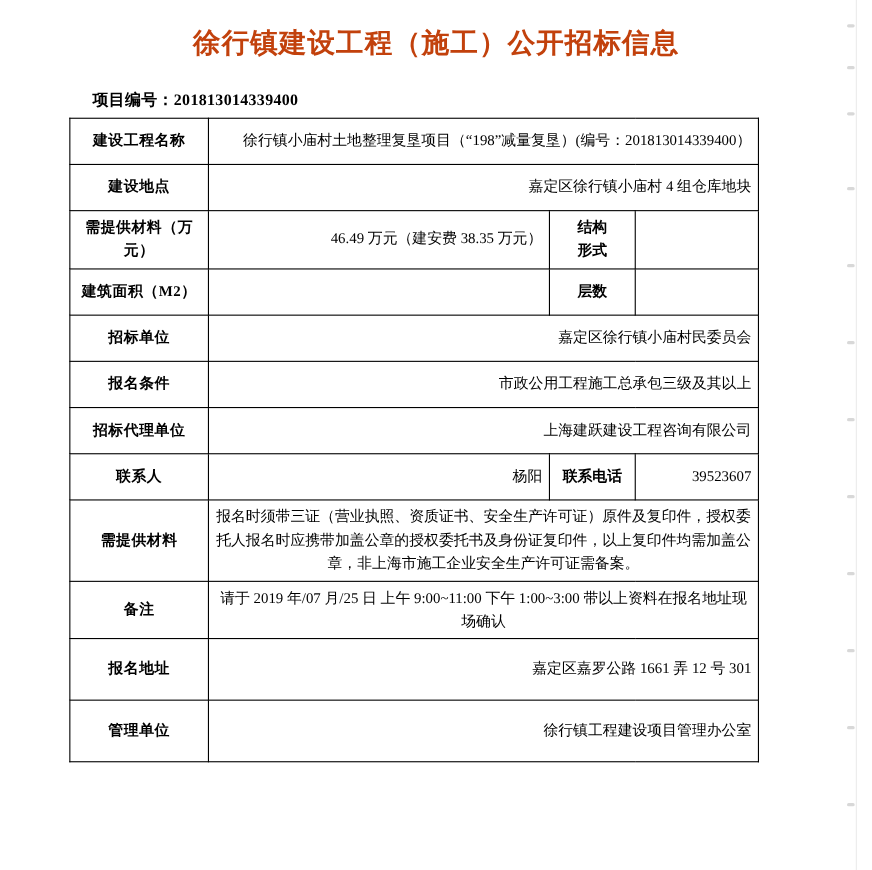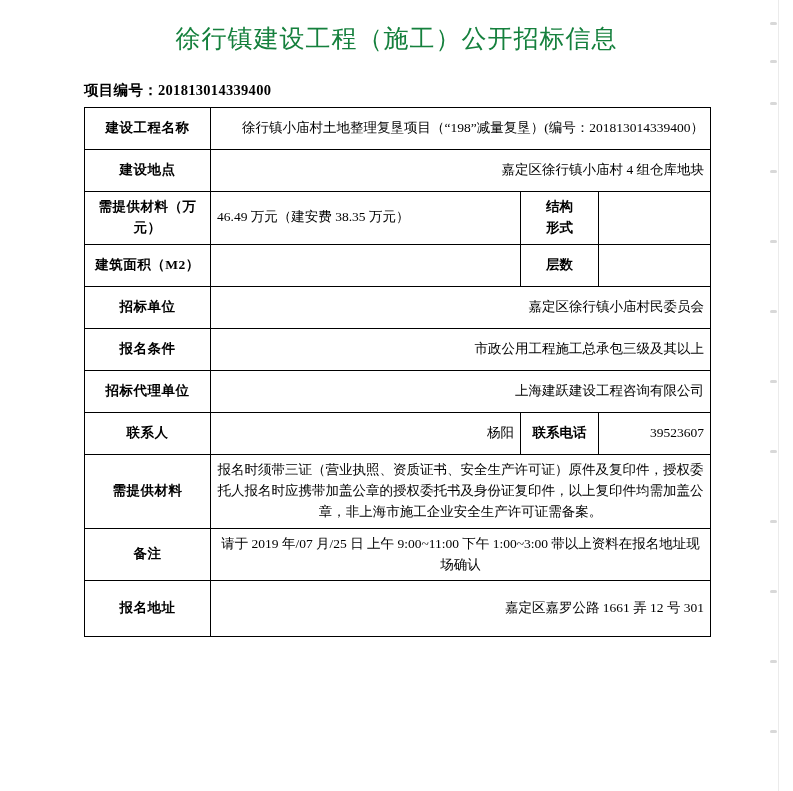--- a/index.html
+++ b/index.html
@@ -17,59 +17,59 @@
   }
   .page {
     position: relative;
     width: 793px;
     height: 791px;
     box-sizing: border-box;
   }
   .doc-title {
     text-align: center;
     font-family: "Liberation Serif", "DejaVu Serif", serif;
-    font-weight: normal;
+    font-weight: bold;
     font-size: 25px;
     letter-spacing: 1px;
     padding-top: 22px;
     padding-bottom: 0;
-    color: #15803d;
+    color: #c2410c;
   }
   .project-no {
     font-size: 14.5px;
     font-weight: bold;
     margin-left: 84px;
     margin-top: 26px;
     margin-bottom: 7px;
     letter-spacing: 0.3px;
   }
   table.info {
     border-collapse: collapse;
-    margin-left: 84px;
+    margin-left: 63px;
     width: 626px;
     table-layout: fixed;
   }
   table.info td {
     border: 1px solid #000000;
     font-size: 13.5px;
     padding: 5px 6px;
     vertical-align: middle;
     line-height: 1.55;
   }
   td.label {
     width: 126px;
     text-align: center;
     font-weight: bold;
     letter-spacing: 0.5px;
   }
   td.value-center {
     text-align: right;
   }
   td.value-left {
-    text-align: left;
+    text-align: right;
     padding-left: 8px;
   }
   td.sub-label {
     width: 78px;
     text-align: center;
     font-weight: bold;
     line-height: 1.35;
   }
   .row-h-md { height: 42px; }
   .row-h-lg { height: 52px; }
@@ -172,20 +172,24 @@
         <td class="label">需提供材料</td>
         <td class="materials-cell" colspan="3">报名时须带三证（营业执照、资质证书、安全生产许可证）原件及复印件，授权委托人报名时应携带加盖公章的授权委托书及身份证复印件，以上复印件均需加盖公章，非上海市施工企业安全生产许可证需备案。</td>
       </tr>
       <tr class="row-h-lg">
         <td class="label">备注</td>
         <td class="note-cell" colspan="3">请于 2019 年/07 月/25 日 上午 9:00~11:00 下午 1:00~3:00 带以上资料在报名地址现场确认</td>
       </tr>
       <tr class="row-h-xxl">
         <td class="label">报名地址</td>
         <td class="value-center" colspan="3">嘉定区嘉罗公路 1661 弄 12 号 301</td>
+      </tr>
+      <tr class="row-h-xxl">
+        <td class="label">管理单位</td>
+        <td class="value-center" colspan="3">徐行镇工程建设项目管理办公室</td>
       </tr>
     </tbody>
   </table>
 
   <div class="scan-marks">
     <div class="scan-mark" style="top:22px; right:16px;"></div>
     <div class="scan-mark" style="top:60px; right:16px;"></div>
     <div class="scan-mark" style="top:102px; right:16px;"></div>
     <div class="scan-mark" style="top:170px; right:16px;"></div>
     <div class="scan-mark" style="top:240px; right:16px;"></div>

